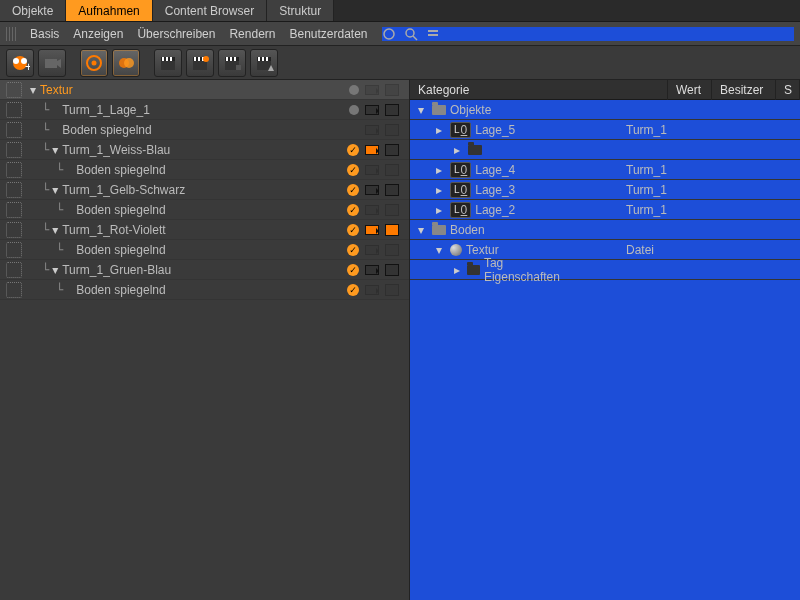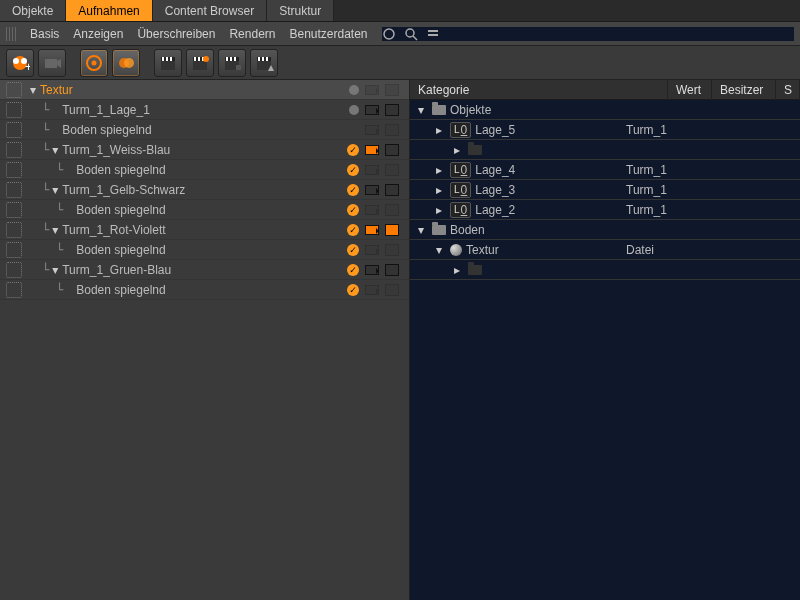--- a/index.html
+++ b/index.html
@@ -20,21 +20,21 @@
   
   .toolbar { display: flex; align-items: center; background: #3a3a3a; height: 34px; border-bottom: 1px solid #222; padding: 2px 6px; gap: 4px; }
   .tool { width: 28px; height: 28px; border: 1px solid #222; background: linear-gradient(#555,#3a3a3a); border-radius: 3px; display:flex; align-items:center; justify-content:center; cursor:pointer; }
   .tool.active { background: linear-gradient(#666,#444); box-shadow: inset 0 0 0 1px #ff9a1f55; }
   .tool svg { display:block; }
   .tool-sep { width:6px; }
   
   
   .main { display: flex; height: calc(600px - 22px - 24px - 34px); }
   .left { width: 410px; background: #3a3a3a; border-right: 1px solid #222; overflow:auto; }
-  .right { flex:1; background: #0f172a; overflow:auto; }
+  .right { flex:1; background: #1d4ed8; overflow:auto; }
   
   
   .tree-row { display:flex; align-items:center; height:20px; border-bottom:1px solid #343434; }
   .tree-row.selected { background:#4a4a4a; }
   .vis-box { width:16px; height:16px; margin:0 6px; border:1px dotted #777; border-radius:2px; cursor:pointer; }
   .tree-label { flex:0 0 auto; cursor:pointer; }
   .tree-label.orange { color:#ff9a1f; }
   .tree-indent { display:inline-block; }
   .tree-lines { color:#888; font-family:monospace; letter-spacing:-1px; margin-right:2px; }
   .expander { width:10px; display:inline-block; text-align:center; cursor:pointer; color:#ccc; margin-right:2px; }
@@ -396,20 +396,21 @@
           </div>
           <div class="col col-wert"></div>
           <div class="col col-bes">Datei</div>
           <div class="col col-s"></div>
           <div class="col col-grp"></div>
         </div>
         <div class="rt-row">
           <div class="rt-cat" style="padding-left: 44px;">
             <span class="tri">▸</span>
             <span class="folder dark"></span>
+            <span>Tag Eigenschaften</span>
           </div>
           <div class="col col-wert"></div>
           <div class="col col-bes"></div>
           <div class="col col-s"></div>
           <div class="col col-grp"></div>
         </div>
       </div>
   </div>
 </div>
 

